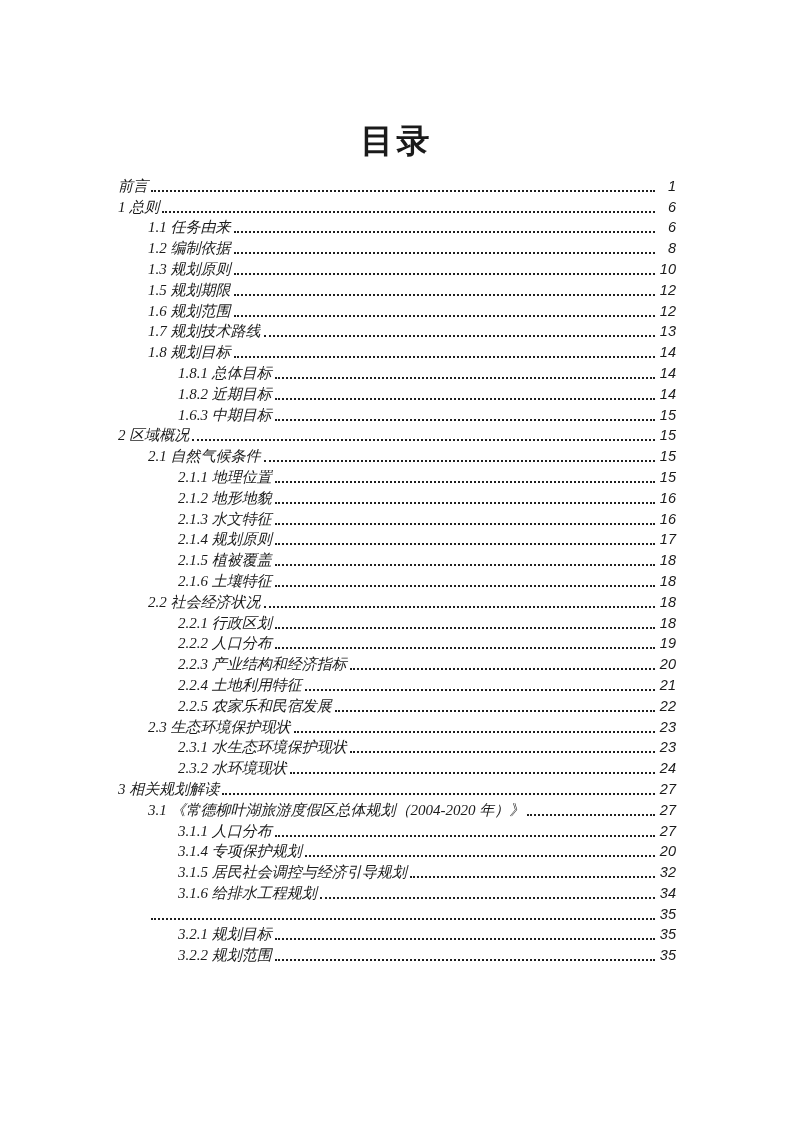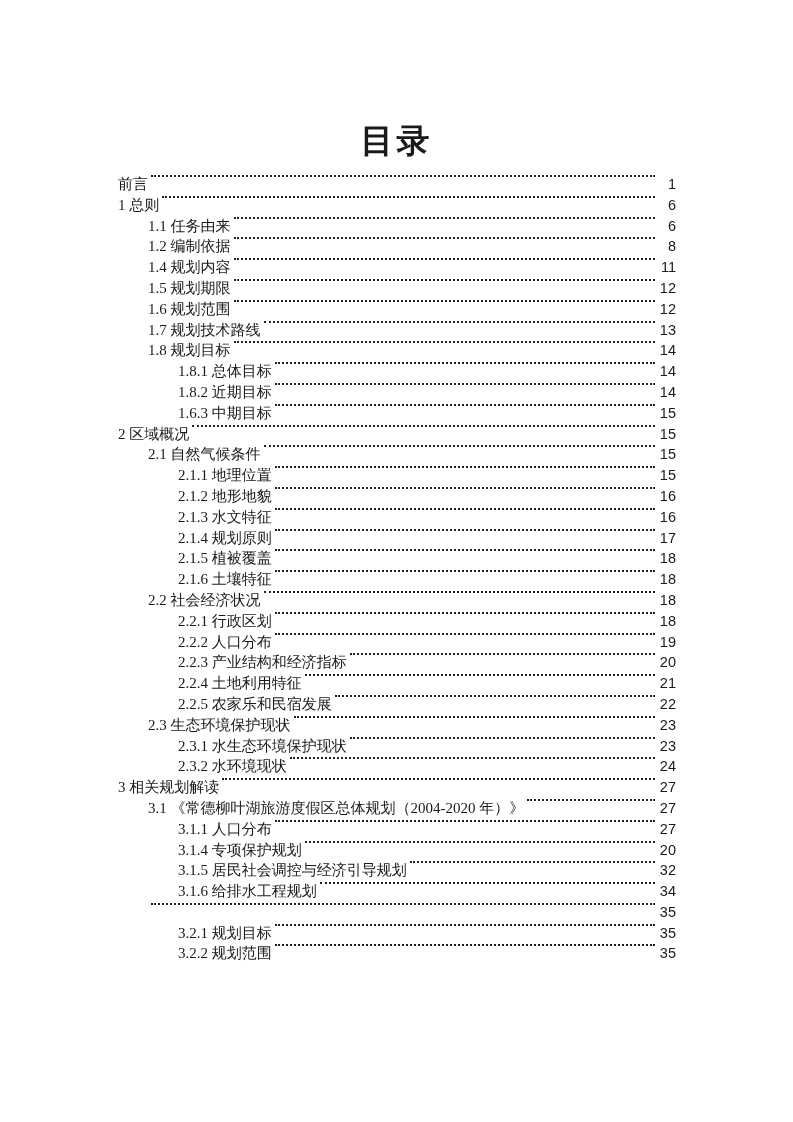--- a/index.html
+++ b/index.html
@@ -33,25 +33,26 @@
     line-height: 1.3;
   }
   .toc {
     position: absolute;
     top: 175px;
     left: 118px;
     width: 558px;
   }
   .toc-row {
     display: flex;
-    align-items: flex-start;
+    align-items: flex-end;
     height: 20.8px;
     font-size: 15px;
     line-height: 19px;
     cursor: pointer;
+    font-style: italic;
   }
   .toc-row.level-1 { padding-left: 30px; }
   .toc-row.level-2 { padding-left: 60px; }
   .toc-label {
     white-space: nowrap;
     flex: 0 0 auto;
   }
   .toc-dots {
     flex: 1 1 auto;
     min-width: 10px;
@@ -87,23 +88,23 @@
     <span class="toc-label">1.1 任务由来</span>
     <span class="toc-dots"></span>
     <span class="toc-page">6</span>
   </div>
       <div class="toc-row level-1">
     <span class="toc-label">1.2 编制依据</span>
     <span class="toc-dots"></span>
     <span class="toc-page">8</span>
   </div>
       <div class="toc-row level-1">
-    <span class="toc-label">1.4 规划内容</span>
-    <span class="toc-dots"></span>
-    <span class="toc-page">11</span>
+    <span class="toc-label">1.3 规划原则</span>
+    <span class="toc-dots"></span>
+    <span class="toc-page">10</span>
   </div>
       <div class="toc-row level-1">
     <span class="toc-label">1.5 规划期限</span>
     <span class="toc-dots"></span>
     <span class="toc-page">12</span>
   </div>
       <div class="toc-row level-1">
     <span class="toc-label">1.6 规划范围</span>
     <span class="toc-dots"></span>
     <span class="toc-page">12</span>

